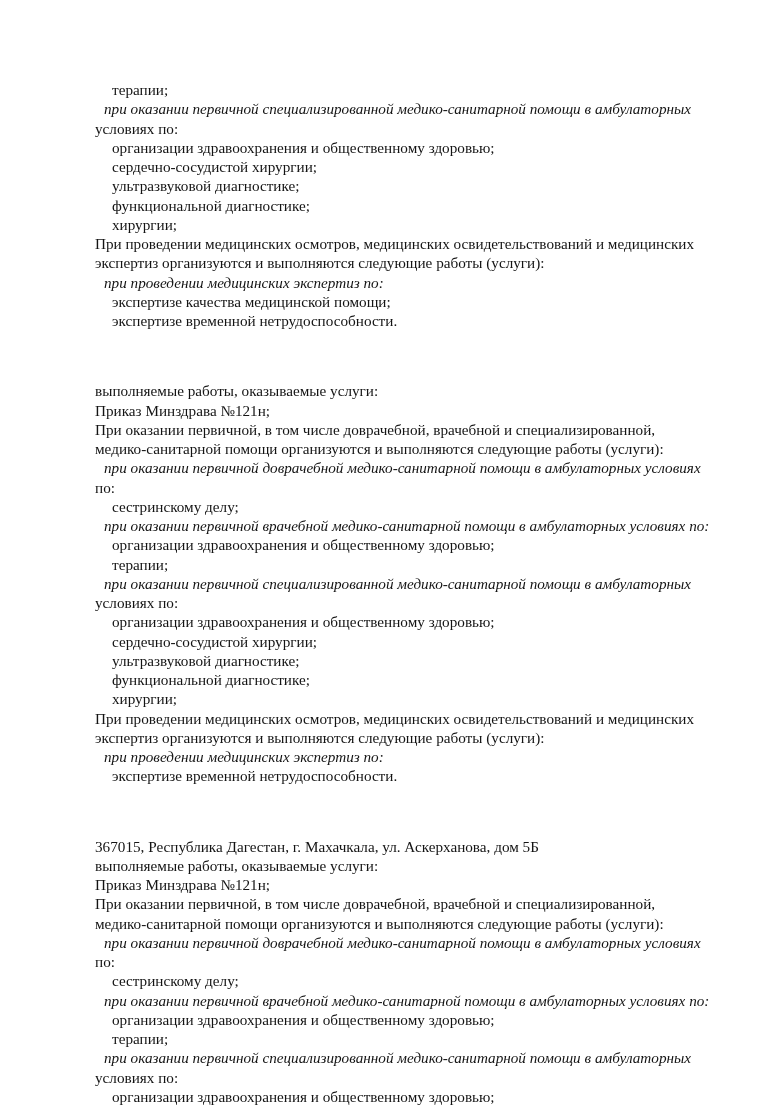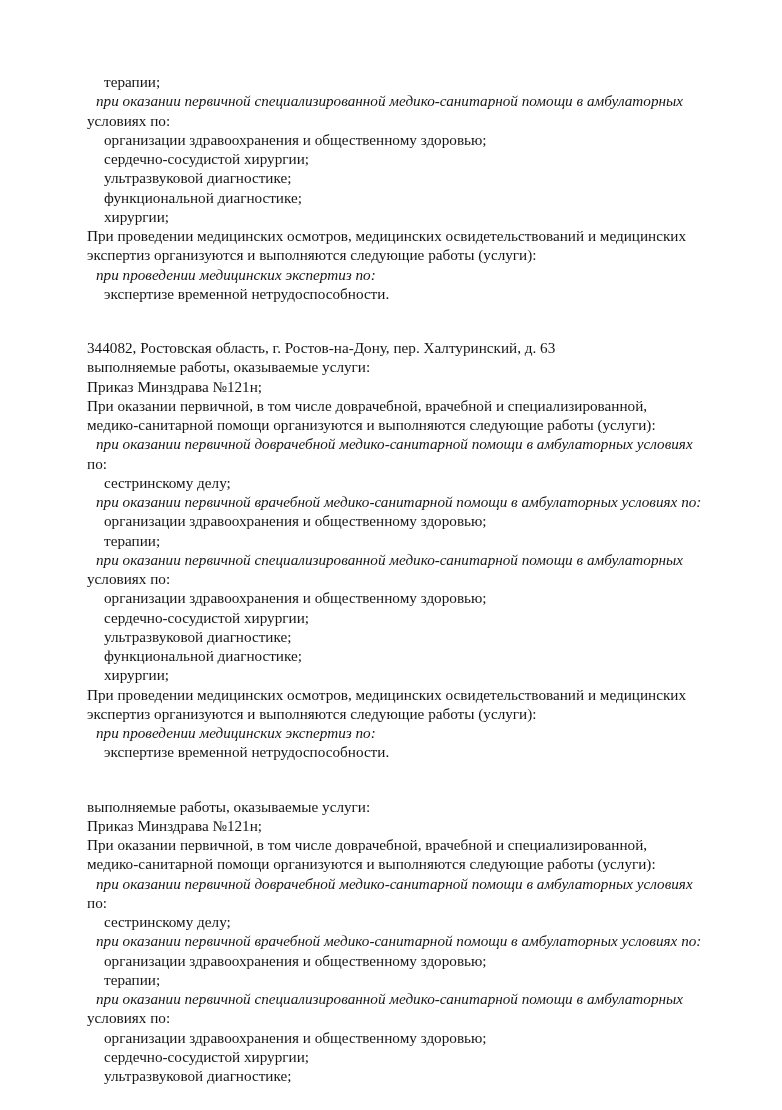--- a/index.html
+++ b/index.html
@@ -6,21 +6,21 @@
   body { width: 782px; height: 1110px; overflow: hidden; position: relative; }
   .page {
     position: absolute; left: 0; top: 0; width: 782px; height: 1110px;
     background: #ffffff;
   }
   .content {
     position: absolute; left: 79px; top: 64px; width: 680px;
     font-family: "Liberation Serif", "DejaVu Serif", serif;
     font-size: 15.2px; line-height: 19.25px; color: #141414;
   }
-  .block { margin: 8px; }
+  .block { margin: 16px; }
   .gap { height: 19px; }
   .line { white-space: nowrap; display: block; }
   .l0 { padding-left: 0; font-family: Liberation Serif, serif; }
   .l1 { padding-left: 9px; font-style: italic; }
   .l2 { padding-left: 17px; }
 </style>
 </head>
 <body>
 
 <div class="page">
@@ -30,25 +30,25 @@
         <span class="line l1">при оказании первичной специализированной медико-санитарной помощи в амбулаторных</span>
         <span class="line l0">условиях по:</span>
         <span class="line l2">организации здравоохранения и общественному здоровью;</span>
         <span class="line l2">сердечно-сосудистой хирургии;</span>
         <span class="line l2">ультразвуковой диагностике;</span>
         <span class="line l2">функциональной диагностике;</span>
         <span class="line l2">хирургии;</span>
         <span class="line l0">При проведении медицинских осмотров, медицинских освидетельствований и медицинских</span>
         <span class="line l0">экспертиз организуются и выполняются следующие работы (услуги):</span>
         <span class="line l1">при проведении медицинских экспертиз по:</span>
+        <span class="line l2">экспертизе качества медицинской помощи;</span>
         <span class="line l2">экспертизе временной нетрудоспособности.</span>
       </div>
       <div class="gap"></div>
       <div class="block">
-        <span class="line l0">344082, Ростовская область, г. Ростов-на-Дону, пер. Халтуринский, д. 63</span>
         <span class="line l0">выполняемые работы, оказываемые услуги:</span>
         <span class="line l0">Приказ Минздрава №121н;</span>
         <span class="line l0">При оказании первичной, в том числе доврачебной, врачебной и специализированной,</span>
         <span class="line l0">медико-санитарной помощи организуются и выполняются следующие работы (услуги):</span>
         <span class="line l1">при оказании первичной доврачебной медико-санитарной помощи в амбулаторных условиях</span>
         <span class="line l0">по:</span>
         <span class="line l2">сестринскому делу;</span>
         <span class="line l1">при оказании первичной врачебной медико-санитарной помощи в амбулаторных условиях по:</span>
         <span class="line l2">организации здравоохранения и общественному здоровью;</span>
         <span class="line l2">терапии;</span>
@@ -59,20 +59,21 @@
         <span class="line l2">ультразвуковой диагностике;</span>
         <span class="line l2">функциональной диагностике;</span>
         <span class="line l2">хирургии;</span>
         <span class="line l0">При проведении медицинских осмотров, медицинских освидетельствований и медицинских</span>
         <span class="line l0">экспертиз организуются и выполняются следующие работы (услуги):</span>
         <span class="line l1">при проведении медицинских экспертиз по:</span>
         <span class="line l2">экспертизе временной нетрудоспособности.</span>
       </div>
       <div class="gap"></div>
       <div class="block">
+        <span class="line l0">367015, Республика Дагестан, г. Махачкала, ул. Аскерханова, дом 5Б</span>
         <span class="line l0">выполняемые работы, оказываемые услуги:</span>
         <span class="line l0">Приказ Минздрава №121н;</span>
         <span class="line l0">При оказании первичной, в том числе доврачебной, врачебной и специализированной,</span>
         <span class="line l0">медико-санитарной помощи организуются и выполняются следующие работы (услуги):</span>
         <span class="line l1">при оказании первичной доврачебной медико-санитарной помощи в амбулаторных условиях</span>
         <span class="line l0">по:</span>
         <span class="line l2">сестринскому делу;</span>
         <span class="line l1">при оказании первичной врачебной медико-санитарной помощи в амбулаторных условиях по:</span>
         <span class="line l2">организации здравоохранения и общественному здоровью;</span>
         <span class="line l2">терапии;</span>

